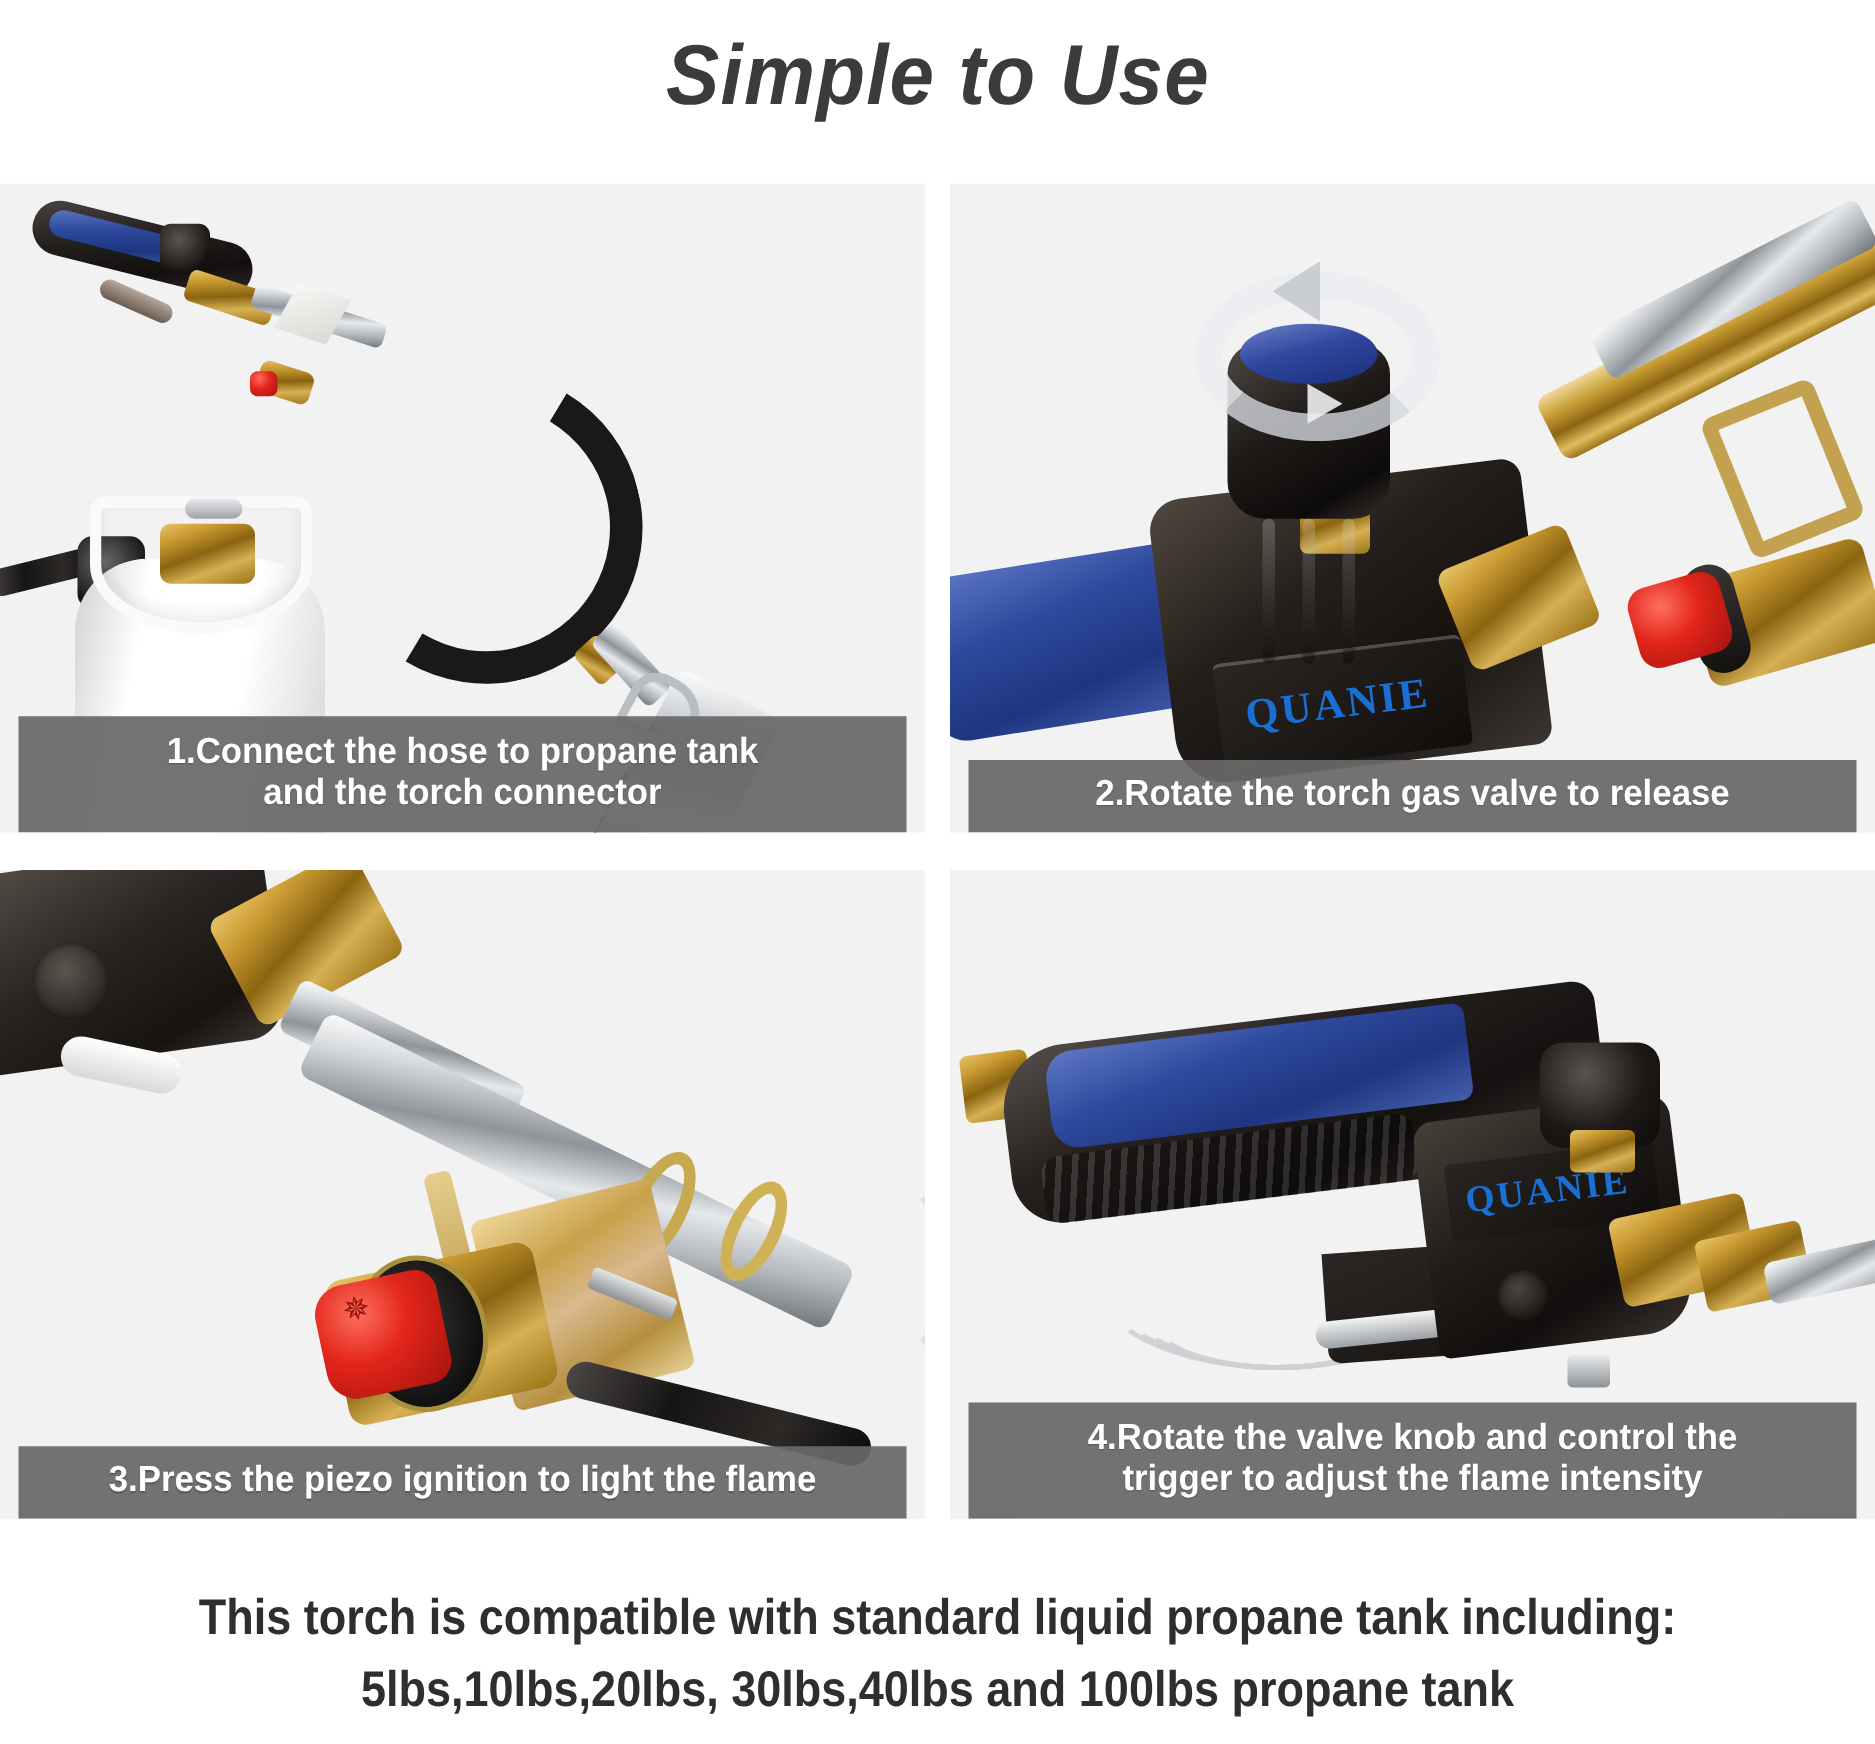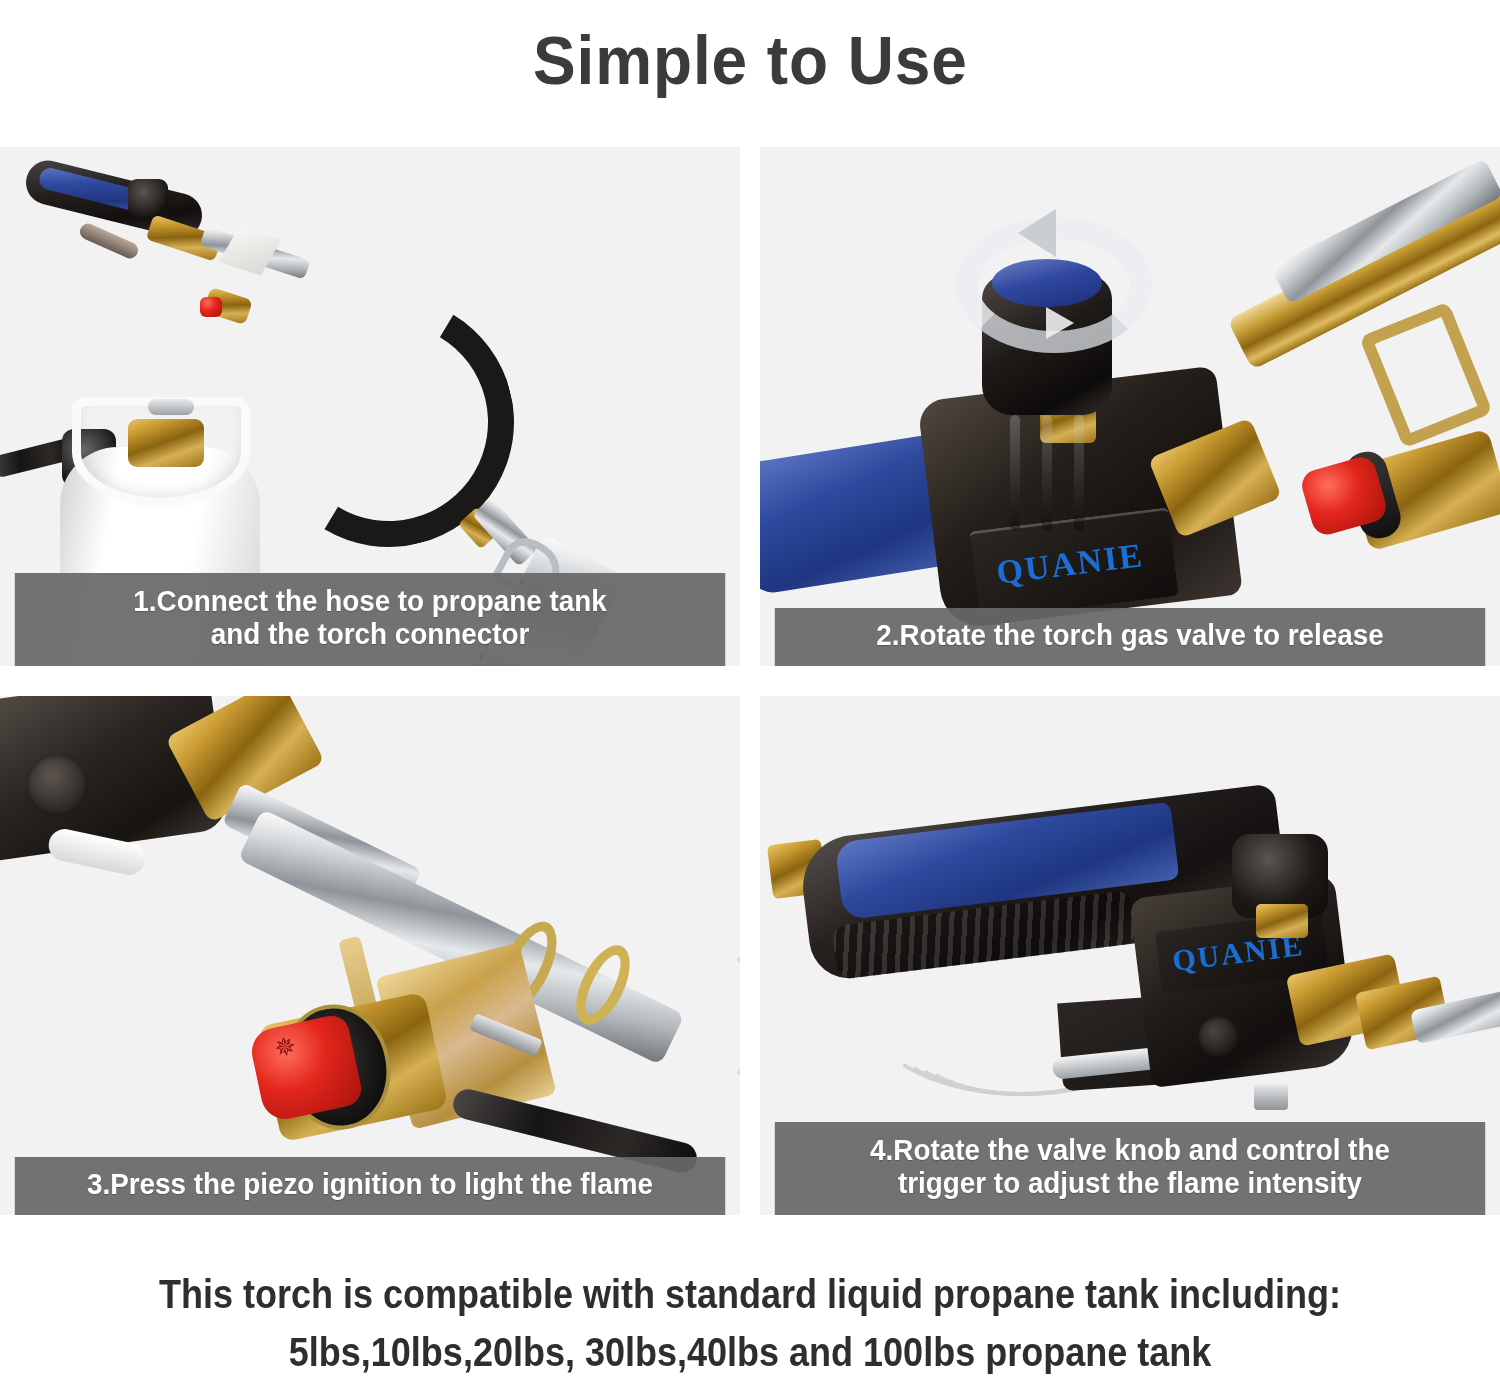--- a/index.html
+++ b/index.html
@@ -17,20 +17,21 @@
 
   
   .title-wrap {
     position: absolute;
     left: 0; top: 0;
     width: 1500px;
     height: 120px;
     display: flex;
     align-items: center;
     justify-content: center;
+    font-style: italic;
   }
   .title {
     font-size: 68px;
     font-weight: bold;
     color: #3b3b3b;
     letter-spacing: 1px;
     line-height: 1;
     transform: scaleX(0.94);
     white-space: nowrap;
   }

